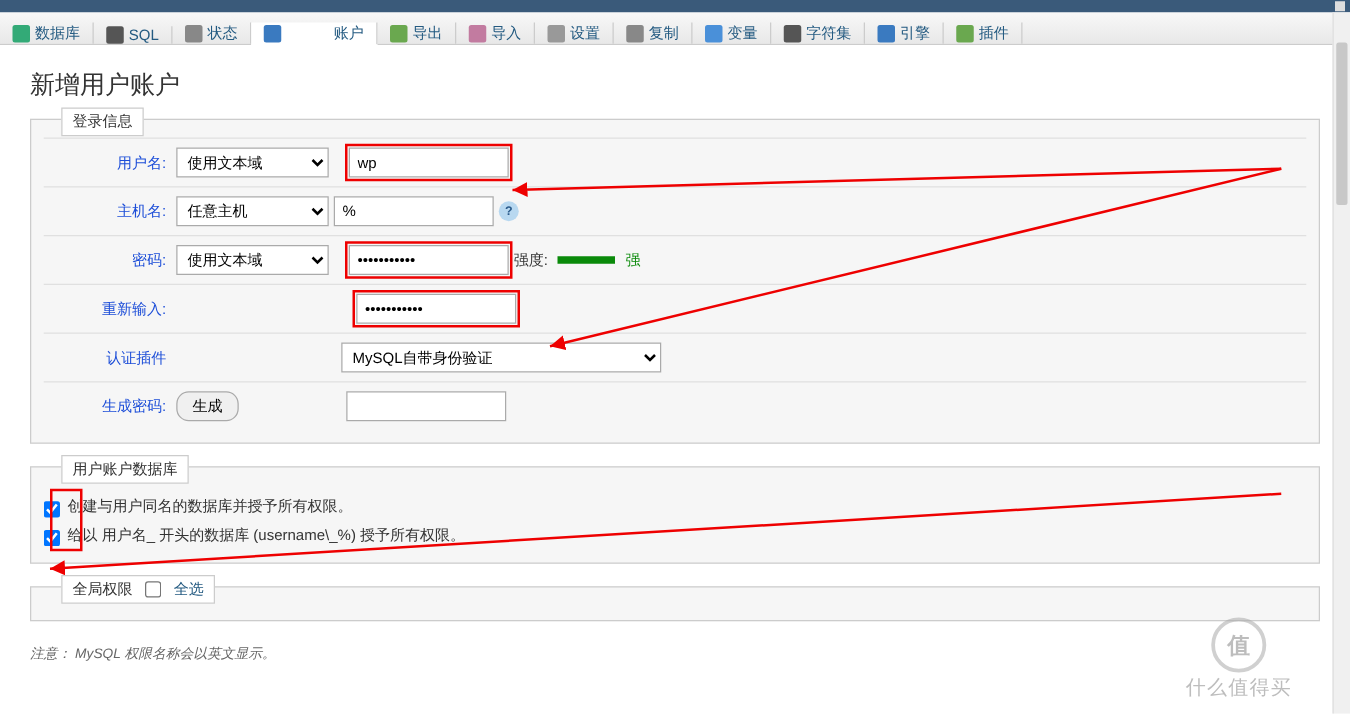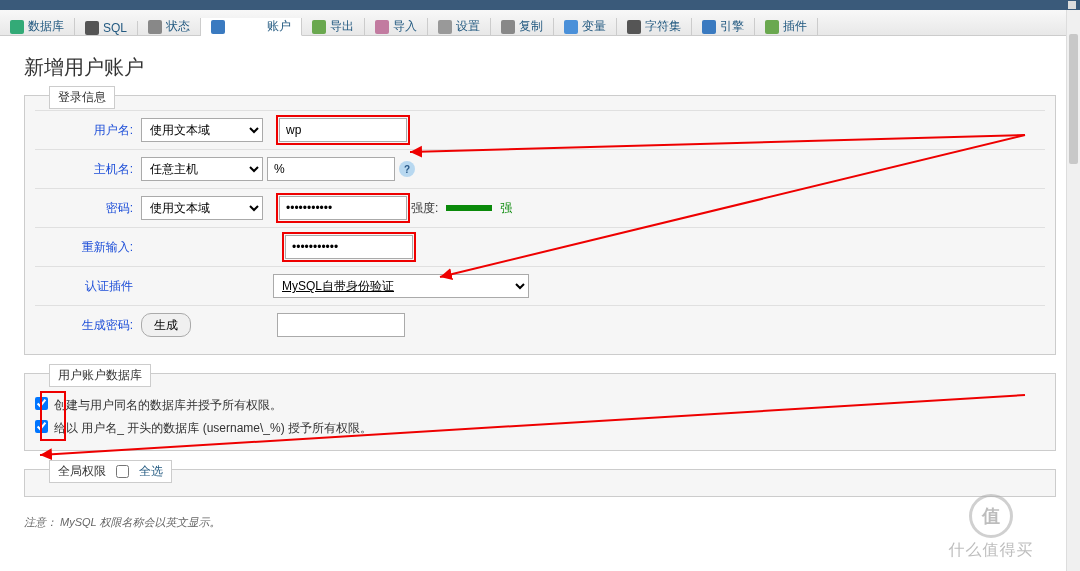--- a/index.html
+++ b/index.html
@@ -13,27 +13,27 @@
 .page { padding: 18px 24px 10px 24px; }
 h3.page-title { font-size: 20px; font-weight: normal; color: #333; margin-bottom: 14px; }
 .fieldset { border: 1px solid #ccc; background: #f6f6f6; margin-bottom: 18px; position: relative; padding: 14px 10px 10px 10px; }
 .fieldset-legend { position: absolute; top: -10px; left: 24px; background: #fff; border: 1px solid #ccc; padding: 2px 8px; font-size: 12px; }
 .frow { display: flex; align-items: center; border-top: 1px solid #e0e0e0; padding: 7px 0; }
 .frow:first-of-type { border-top: none; }
 .flabel { width: 106px; text-align: right; padding-right: 8px; color: #1d4ed8; }
 .fctrl { display: flex; align-items: center; gap: 4px; }
 select.small { height: 24px; min-width: 122px; border: 1px solid #aaa; background: #fff; font-size: 12px; padding: 2px 4px; }
 input.txt { height: 24px; width: 128px; border: 1px solid #aaa; padding: 2px 6px; font-size: 12px; background: #fff; }
-select.auth { height: 24px; width: 256px; border: 1px solid #aaa; background: #fff; font-size: 12px; padding: 2px 4px; text-decoration: underline; }
+select.auth { height: 24px; width: 256px; border: 1px solid #aaa; background: #fff; font-size: 12px; padding: 2px 4px; }
 .redbox { outline: 2px solid #e00; outline-offset: 1px; margin-left: 12px; }
 .help-icon { width: 16px; height: 16px; border-radius: 50%; background: #b8d8f0; color: #2a5a8a; display: inline-flex; align-items: center; justify-content: center; font-size: 10px; font-weight: bold; }
 .strength-label { color: #333; }
 .strength-bar { width: 46px; height: 6px; background: #0a8a0a; margin: 0 4px; }
 .gen-btn { height: 24px; padding: 2px 12px; border: 1px solid #aaa; border-radius: 10px; background: #f0f0f0; cursor: pointer; font-size: 12px; }
-.chk-row { display: flex; align-items: flex-start; gap: 6px; padding: 3px 0; }
+.chk-row { display: flex; align-items: flex-end; gap: 6px; padding: 3px 0; }
 .chk-row input { margin: 0; }
 .note { font-style: italic; color: #666; font-size: 11px; margin-top: 6px; }
 .legend-inline { display: flex; align-items: center; gap: 10px; }
 .select-all { color: #235a81; cursor: pointer; }
 
 .anno { position: absolute; pointer-events: none; }
 .arrow-line { stroke: #e00; stroke-width: 2; fill: none; }
 .arrow-head { fill: #e00; }
 
 .watermark { position: absolute; right: 14px; bottom: 10px; opacity: 0.55; width: 150px; text-align: center; }

